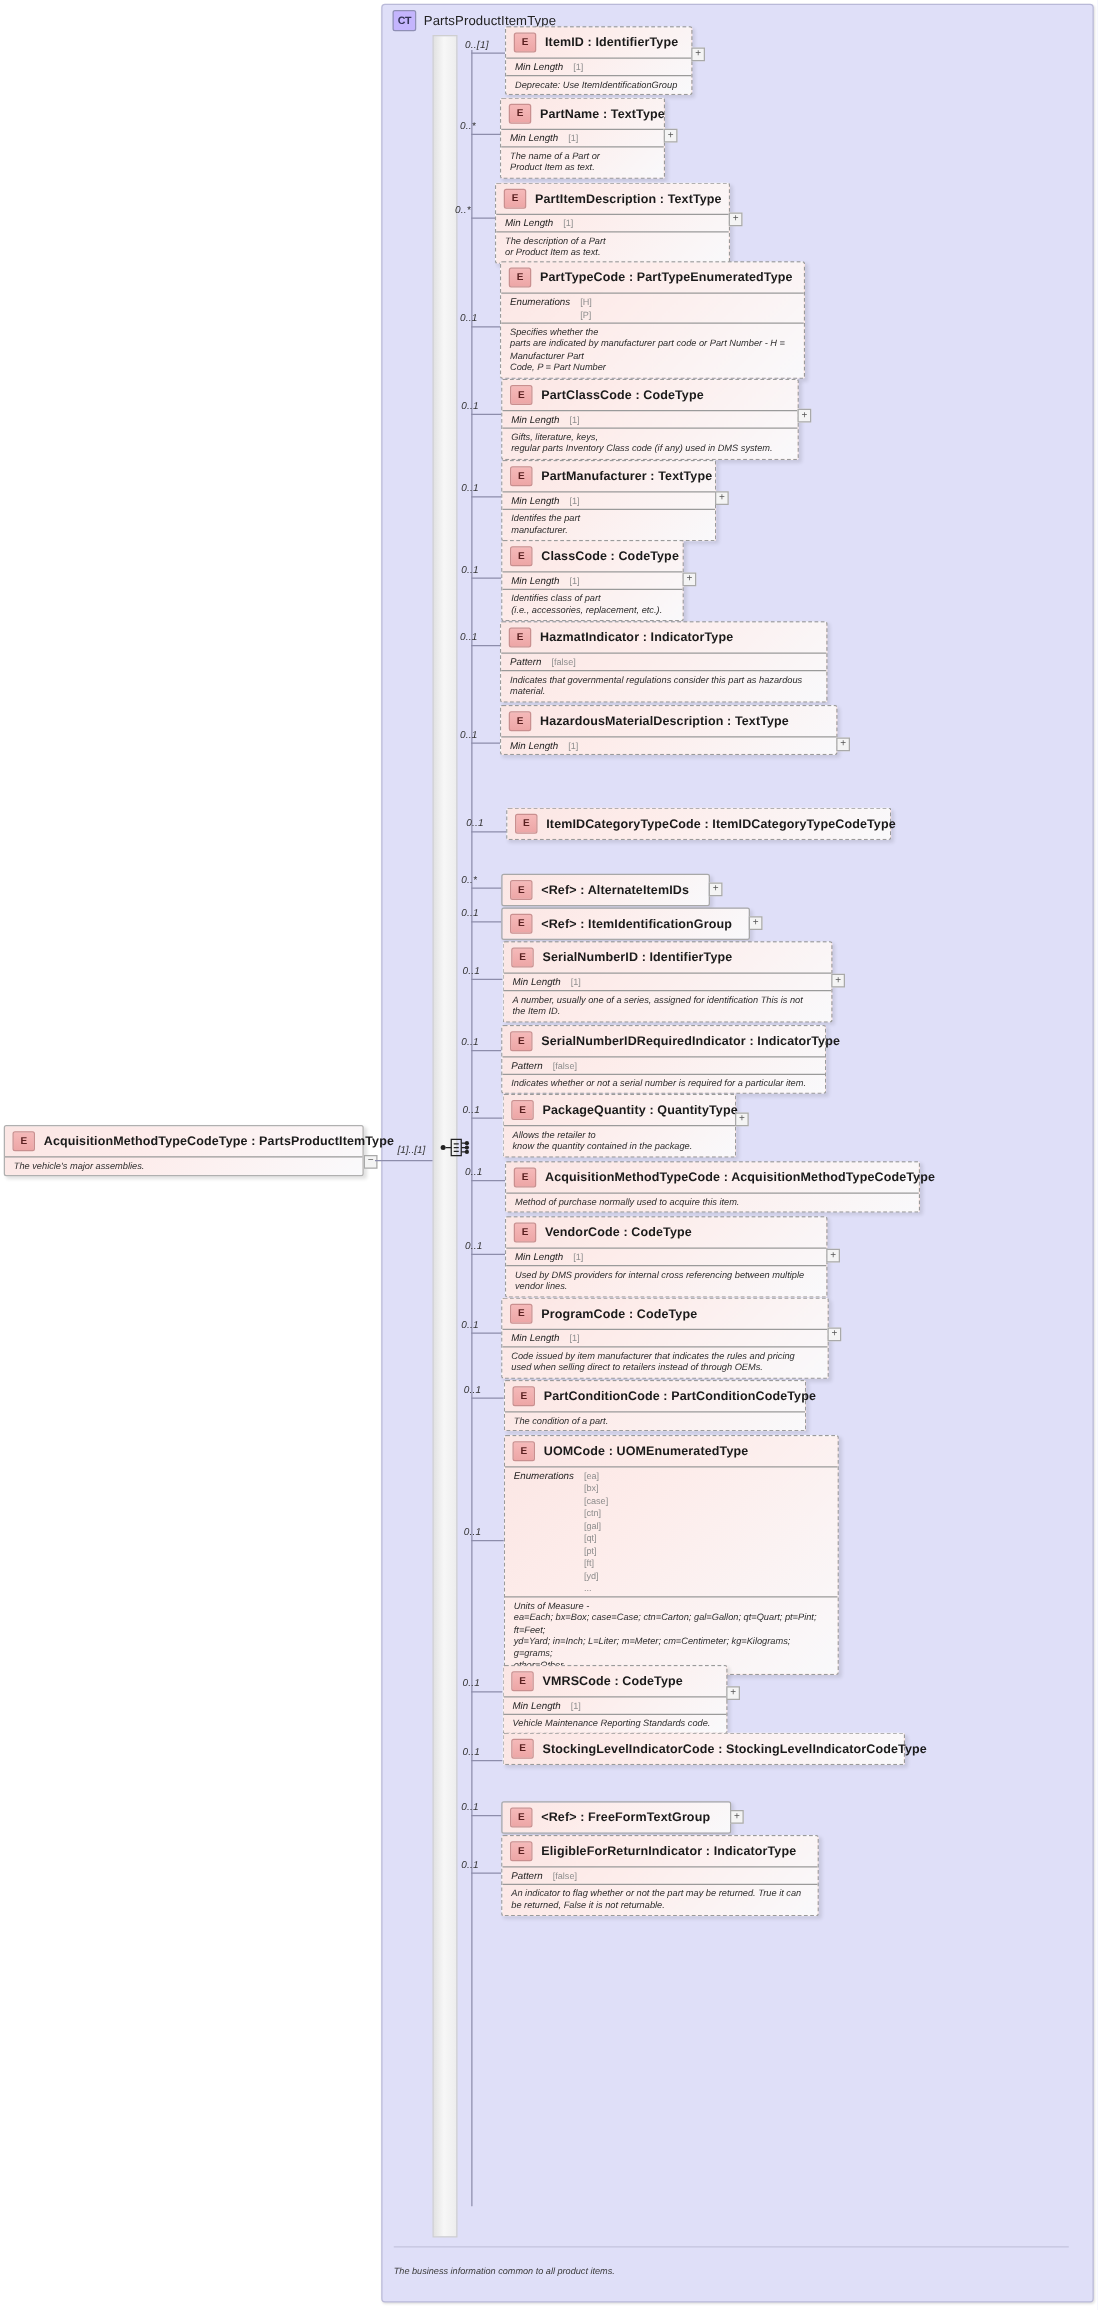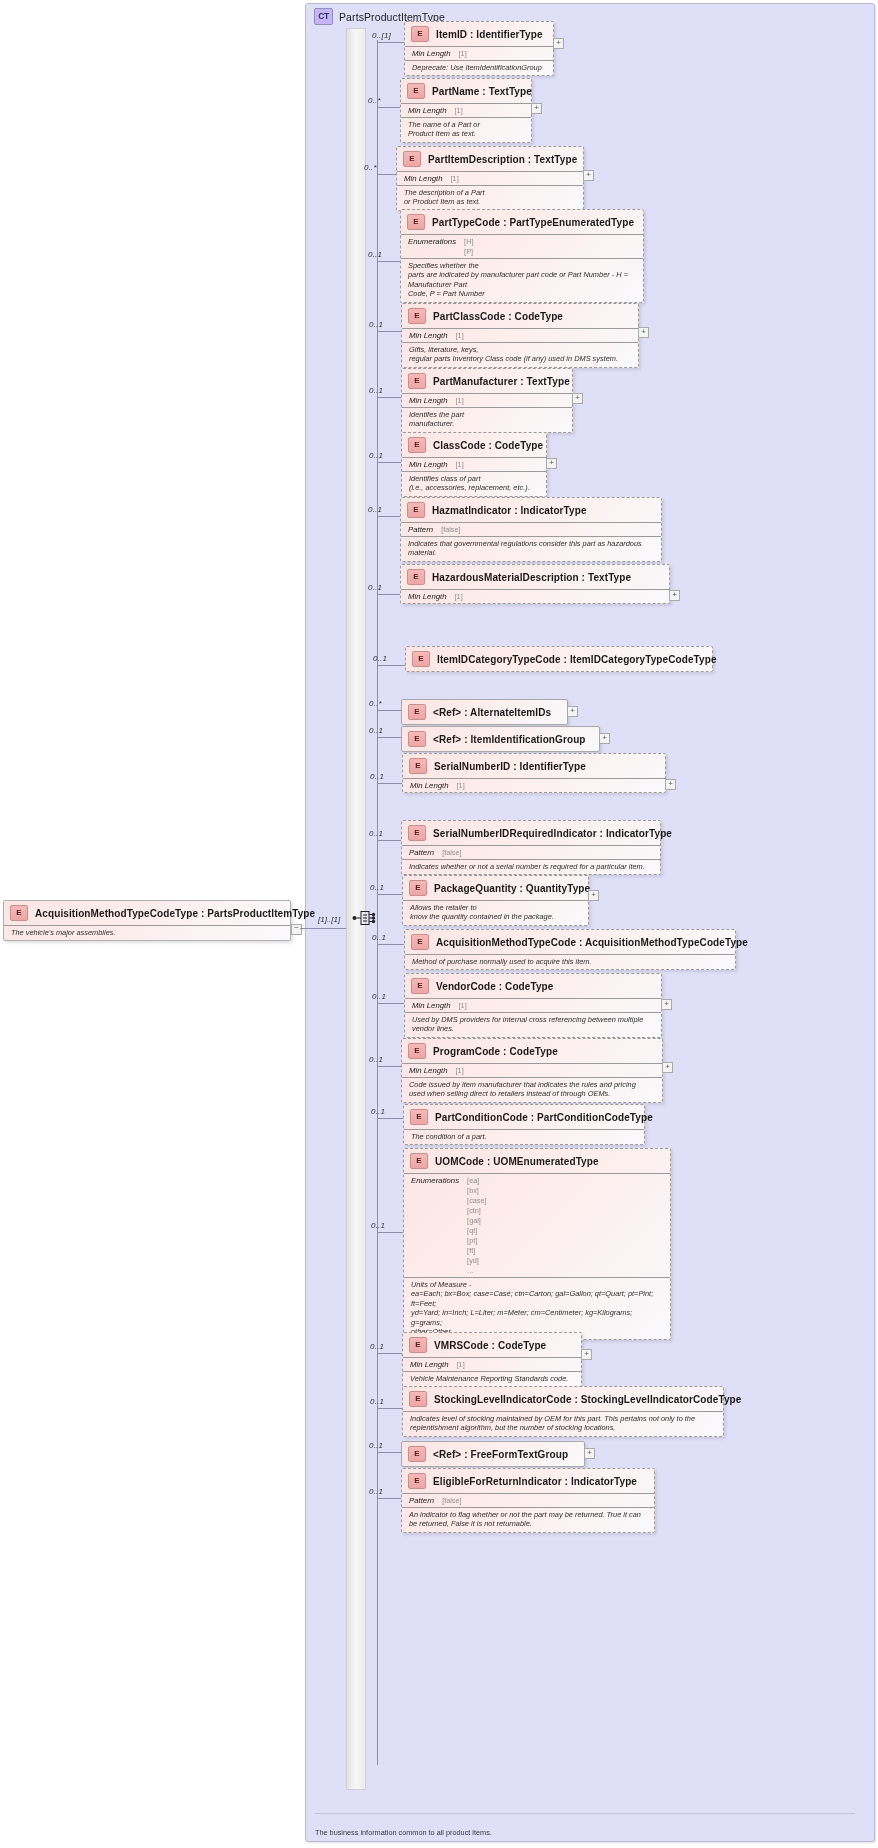--- a/index.html
+++ b/index.html
@@ -17,22 +17,22 @@
     box-shadow:1px 1px 2px rgba(0,0,0,.12);
   }
   .ct-head{position:absolute;left:8px;top:4px;display:flex;align-items:center;gap:6px;}
   .ct-badge{
     width:17px;height:15px;border:1px solid #8f8fb5;background:#c4b5fd;border-radius:2px;
     font-size:8.5px;line-height:15px;text-align:center;color:#333355;font-weight:bold;
     letter-spacing:-.4px;
   }
   .ct-title{font-size:10.5px;color:#222;letter-spacing:.1px;}
   .ct-footnote{
-    position:absolute;left:9px;bottom:4px;width:540px;
-    font-size:7.3px;color:#3a3a3a;line-height:9.5px;
+    position:absolute;left:9px;bottom:20px;width:540px;
+    font-size:7.3px;font-style:italic;color:#3a3a3a;line-height:9.5px;
     border-top:1px solid #c3c3dd;padding-top:14px;
   }
 
   
   .seq-bar{
     position:absolute;left:346px;top:28px;width:18px;height:1760px;
     background:linear-gradient(to right,#e2e2e2,#f7f7f7 45%,#ededed);
     border:1px solid #cfcfcf;
   }
   .seq-icon{position:absolute;left:352px;top:908px;width:26px;height:20px;}
@@ -288,20 +288,21 @@
       <div class="card" style="left: 370px; top: 772px;">0..1</div>
       <div class="node" style="left: 402px; top: 753px; width: 262px;">
         <div class="node-hd">
           <div class="e-badge">E</div>
           <div class="node-title">SerialNumberID : IdentifierType</div>
         </div>
         <div class="facet">
           <span class="facet-name">Min Length</span>
           <span class="facet-val">[1]</span>
         </div>
+        <div class="doc">A number, usually one of a series, assigned for identification   This is not<br>the Item ID.</div>
       </div>
       <div class="plus" style="left: 665px; top: 779px;">+</div>
       <div class="stub" style="left: 377px; top: 840px; width: 24px;"></div>
       <div class="card" style="left: 369px; top: 829px;">0..1</div>
       <div class="node" style="left: 401px; top: 820px; width: 258px;">
         <div class="node-hd">
           <div class="e-badge">E</div>
           <div class="node-title">SerialNumberIDRequiredIndicator : IndicatorType</div>
         </div>
         <div class="facet">
@@ -404,21 +405,20 @@
         <div class="doc">Vehicle Maintenance Reporting Standards code.</div>
       </div>
       <div class="plus" style="left: 581px; top: 1349px;">+</div>
       <div class="stub" style="left: 377px; top: 1408px; width: 25px;"></div>
       <div class="card" style="left: 370px; top: 1397px;">0..1</div>
       <div class="node" style="left: 402px; top: 1386px; width: 320px;">
         <div class="node-hd">
           <div class="e-badge">E</div>
           <div class="node-title">StockingLevelIndicatorCode : StockingLevelIndicatorCodeType</div>
         </div>
-        <div class="doc">Indicates level of stocking maintained by OEM for this part.  This pertains not only to the<br>replentishment algorithm, but the number of stocking locations.</div>
       </div>
       <div class="stub" style="left: 377px; top: 1452px; width: 24px;"></div>
       <div class="card" style="left: 369px; top: 1441px;">0..1</div>
       <div class="node solid" style="left: 401px; top: 1441px; width: 182px;">
         <div class="node-hd">
           <div class="e-badge">E</div>
           <div class="node-title">&lt;Ref&gt;      : FreeFormTextGroup</div>
         </div>
       </div>
       <div class="plus" style="left: 584px; top: 1448px;">+</div>

